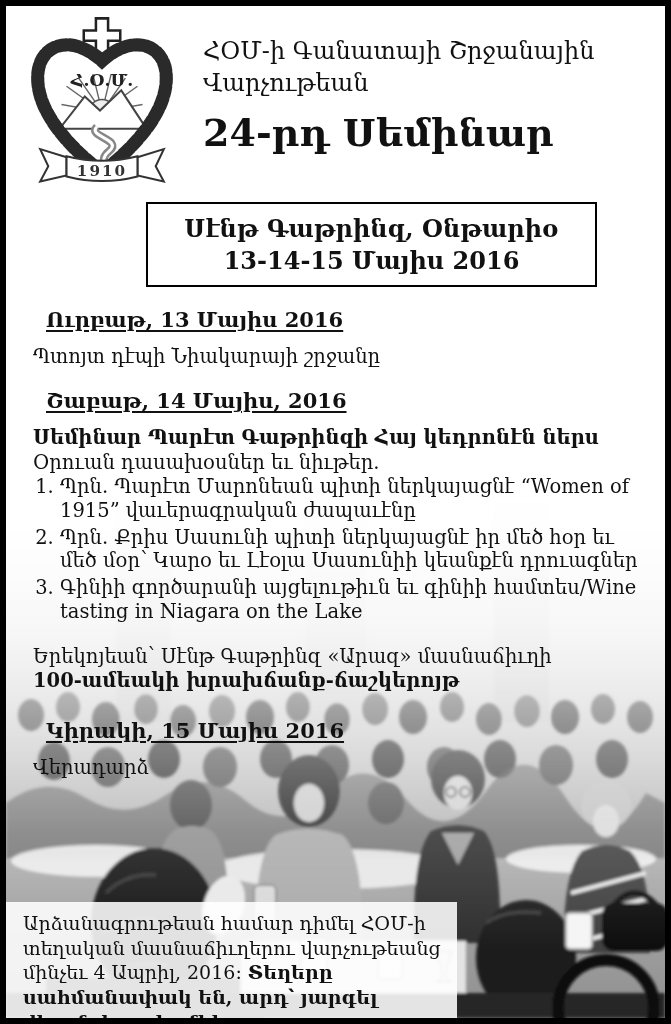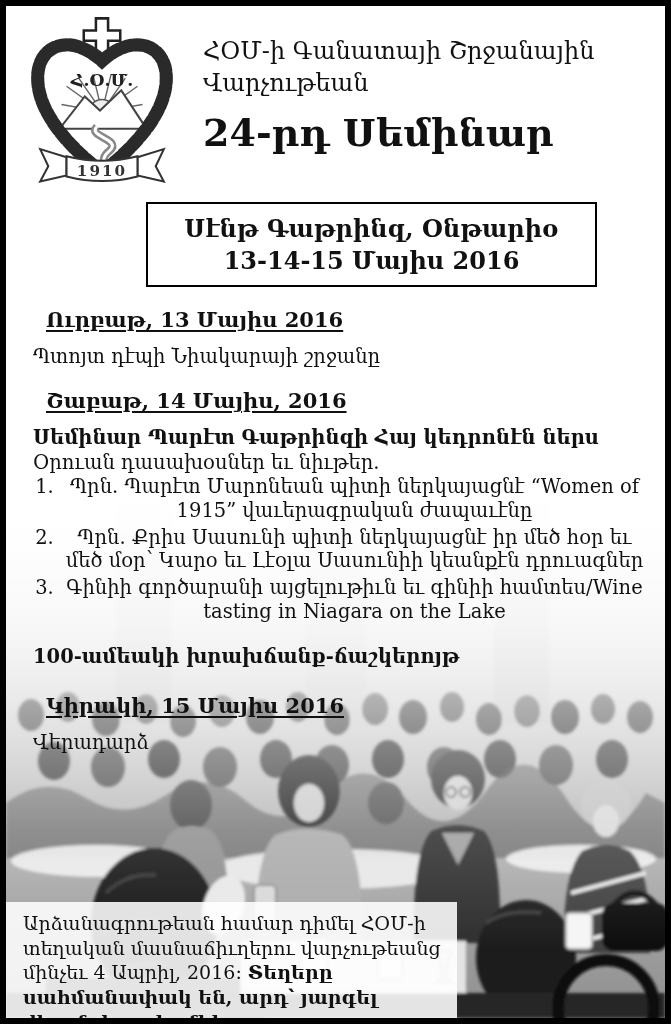--- a/index.html
+++ b/index.html
@@ -50,21 +50,21 @@
   .content h2 {
     margin: 13px; font-size: 21px; font-weight: bold;
     text-decoration: underline; text-decoration-thickness: 2px; text-underline-offset: 3px;
   }
   .content p { margin: 0; font-size: 19.5px; line-height: 1.25; }
   .sub { font-weight: bold; }
   .sec { margin-bottom: 19px; }
   ol.program {
     margin: 0; padding-left: 27px; font-size: 19.5px; line-height: 1.22;
   }
-  ol.program li { margin-bottom: 3px; text-align: center; }
+  ol.program li { margin-bottom: 3px; }
   .evening { margin-top: 21px; margin-bottom: 24px; }
   .bold { font-weight: bold; }
 
   
   .footer-note {
     position: absolute; left: 0; top: 896px; width: 451px;
     box-sizing: border-box;
     background: rgba(255,255,255,0.88);
     padding: 9px 12px 11px 17px;
     font-size: 19px; line-height: 1.3;
@@ -225,20 +225,21 @@
     <div>
       <h2>Շաբաթ, 14 Մայիս, 2016</h2>
       <p class="sub">Սեմինար Պարէտ Գաթրինզի Հայ կեդրոնէն ներս</p>
       <p>Օրուան դասախօսներ եւ նիւթեր.</p>
       <ol class="program">
         <li>Պրն. Պարէտ Մարոնեան պիտի ներկայացնէ “Women of 1915” վաւերագրական ժապաւէնը</li>
         <li>Պրն. Քրիս Սասունի պիտի ներկայացնէ իր մեծ հօր եւ մեծ մօր՝ Կարօ եւ Լէօլա Սասունիի կեանքէն դրուագներ</li>
         <li>Գինիի գործարանի այցելութիւն եւ գինիի համտես/Wine tasting in Niagara on the Lake</li>
       </ol>
       <div class="evening">
+        <p>Երեկոյեան՝ Սէնթ Գաթրինզ «Արազ» մասնաճիւղի</p>
         <p class="bold">100-ամեակի խրախճանք-ճաշկերոյթ</p>
       </div>
     </div>
 
     <div>
       <h2>Կիրակի, 15 Մայիս 2016</h2>
       <p>Վերադարձ</p>
     </div>
 
   </div>

